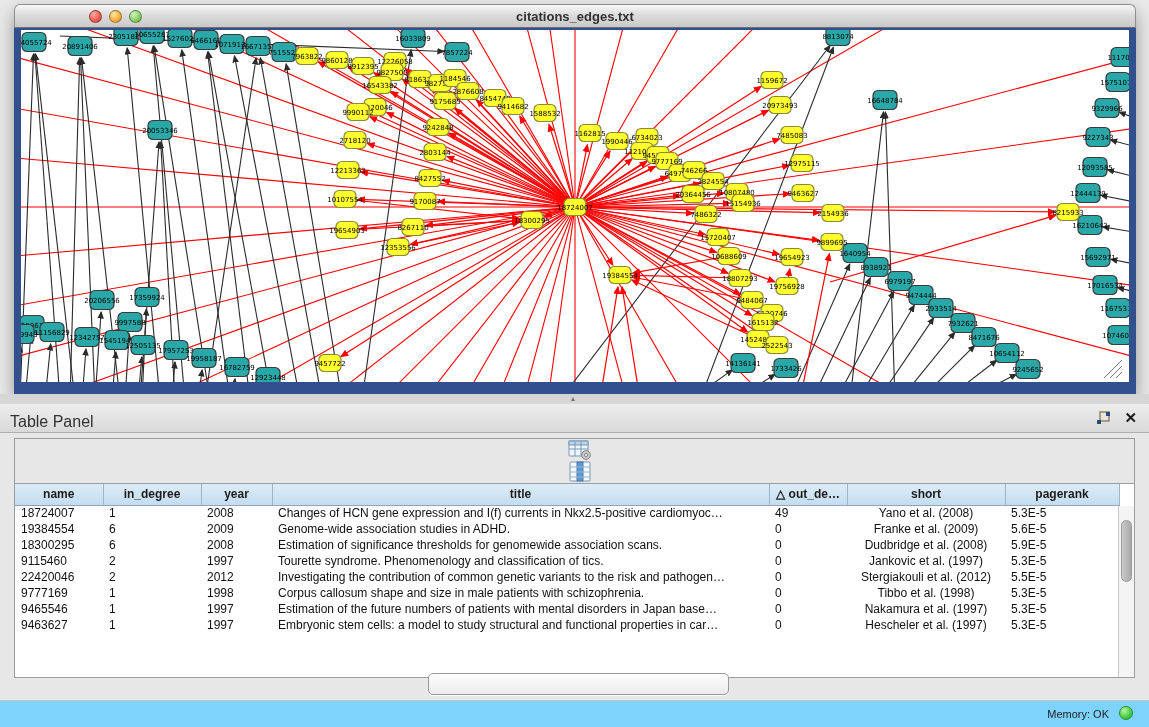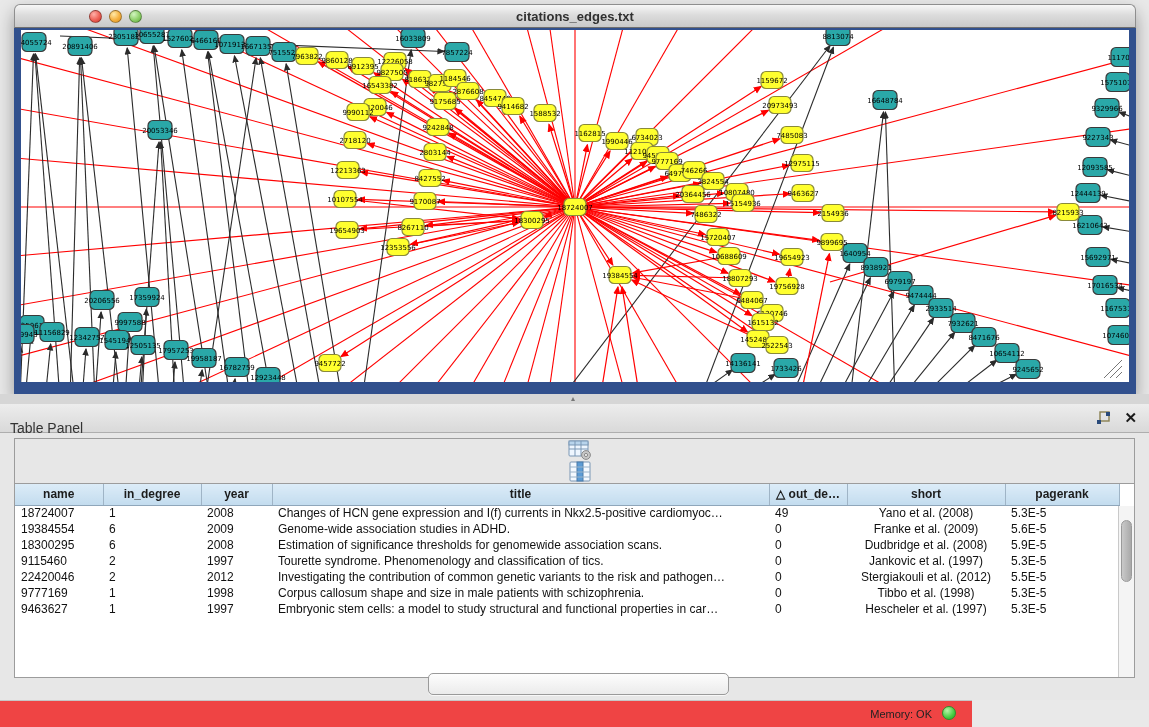--- a/index.html
+++ b/index.html
@@ -27,21 +27,21 @@
   .net-frame{ height:366px; border-left:7px solid #31508d; border-right:7px solid #31508d;
     border-top:2px solid #31508d; border-bottom:12px solid #31508d;
     background:#fff; position:relative; overflow:hidden; }
   .net-frame svg{ display:block; }
   
   .divider{ position:absolute; left:0; top:394px; width:1149px; height:10px; background:#d6d6d6; }
   .divider .grip{ position:absolute; left:571px; top:2px; width:9px; height:6px; color:#777; font-size:8px; line-height:6px; }
   
   .panel-header{ position:absolute; left:0; top:404px; width:1149px; height:29px;
     background:linear-gradient(#ededed,#d9d9d9); border-bottom:1px solid #aeaeae; }
-  .panel-header .ptitle{ position:absolute; left:10px; top:16px; font-size:14px; color:#333; }
+  .panel-header .ptitle{ position:absolute; left:10px; top:9px; font-size:16px; color:#333; }
   .float-btn{ position:absolute; right:38px; top:7px; width:15px; height:15px; }
   .close-btn{ position:absolute; right:12px; top:5px; font-size:15px; font-weight:bold; color:#1a1a1a; }
   .panel-body{ position:absolute; left:0; top:433px; width:1149px; height:267px; background:#e7e7e7; }
   .panel-box{ position:absolute; left:14px; top:5px; width:1121px; height:240px;
     border:1px solid #9c9c9c; background:#e7e7e7; }
   
   .tbar{ position:absolute; left:0; top:0; width:100%; height:44px; display:flex; align-items:center;flex-direction:column; }
   .tbtn{ margin-left:11px; width:26px; height:24px; display:flex; align-items:center; justify-content:center; }
   .tbtn.disabled{ opacity:.45; }
   .fx{ font-family:"Liberation Serif", serif; font-style:italic; font-size:15px; font-weight:bold; color:#222; }
@@ -62,22 +62,22 @@
   .vthumb{ position:absolute; left:2px; top:14px; width:11px; height:62px; background:linear-gradient(90deg,#c9c9c9,#a9a9a9); border:1px solid #9a9a9a; border-radius:6px; }
   
   .segbar{ position:absolute; left:428px; top:240px; height:22px; display:flex;
     border:1px solid #9a9a9a; border-radius:5px; overflow:hidden;
     background:linear-gradient(#fdfdfd,#ebebeb); box-shadow:0 1px 0 rgba(255,255,255,.7); }
   .seg{ font-size:13px; color:#222; display:flex; align-items:center; justify-content:center;
     border-right:1px solid #a6a6a6; padding:0 14px; white-space:nowrap;margin-top:27px; }
   .seg:last-child{ border-right:none; }
   .seg.sel{ background:linear-gradient(#8d8d8d,#737373); color:#f3f3f3; }
   
-  .statusbar{ position:absolute; left:0; top:700px; width:972px; height:27px;
-    background:#ef4444; border-top:1px solid #c6c6c6; }
+  .statusbar{ position:absolute; left:0; top:700px; width:1149px; height:27px;
+    background:#7dd3fc; border-top:1px solid #c6c6c6; }
   .mem{ position:absolute; right:40px; top:7px; font-size:11px; color:#222; }
   .memdot{ position:absolute; right:16px; top:5px; width:14px; height:14px; border-radius:50%;
     border:1px solid #2c8f2c; background:radial-gradient(circle at 35% 30%, #b8f3a8, #46cc41 60%, #2aa32a); }
 </style>
 </head>
 <body>
 
 <div class="net-window">
   <div class="titlebar">
     <div class="lights">
@@ -872,20 +872,29 @@
             <tr>
               <td>9777169</td>
               <td>1</td>
               <td>1998</td>
               <td>Corpus callosum shape and size in male patients with schizophrenia.</td>
               <td>0</td>
               <td class="c-short">Tibbo et al. (1998)</td>
               <td>5.3E-5</td>
             </tr>
             <tr>
+              <td>9465546</td>
+              <td>1</td>
+              <td>1997</td>
+              <td>Estimation of the future numbers of patients with mental disorders in Japan base…</td>
+              <td>0</td>
+              <td class="c-short">Nakamura et al. (1997)</td>
+              <td>5.3E-5</td>
+            </tr>
+            <tr>
               <td>9463627</td>
               <td>1</td>
               <td>1997</td>
               <td>Embryonic stem cells: a model to study structural and functional properties in car…</td>
               <td>0</td>
               <td class="c-short">Hescheler et al. (1997)</td>
               <td>5.3E-5</td>
             </tr>
           </tbody>
       </table>

